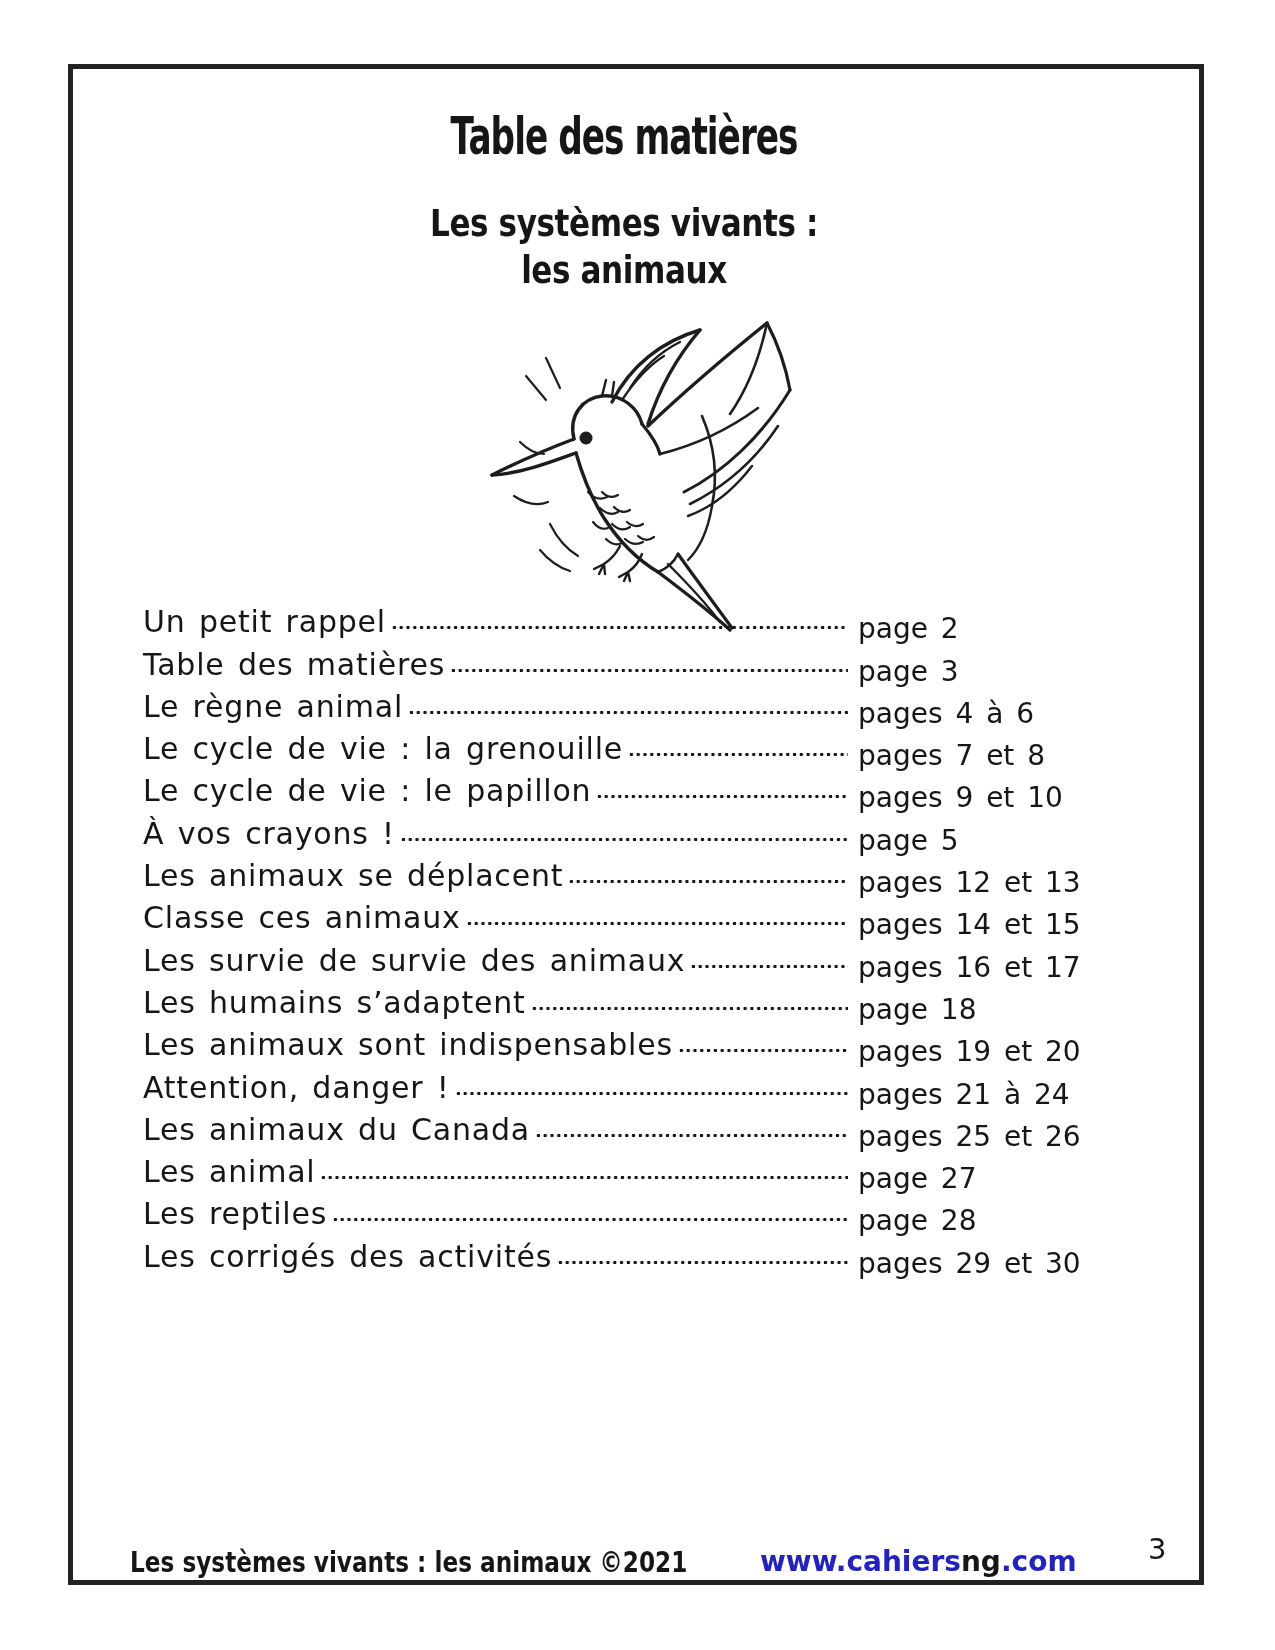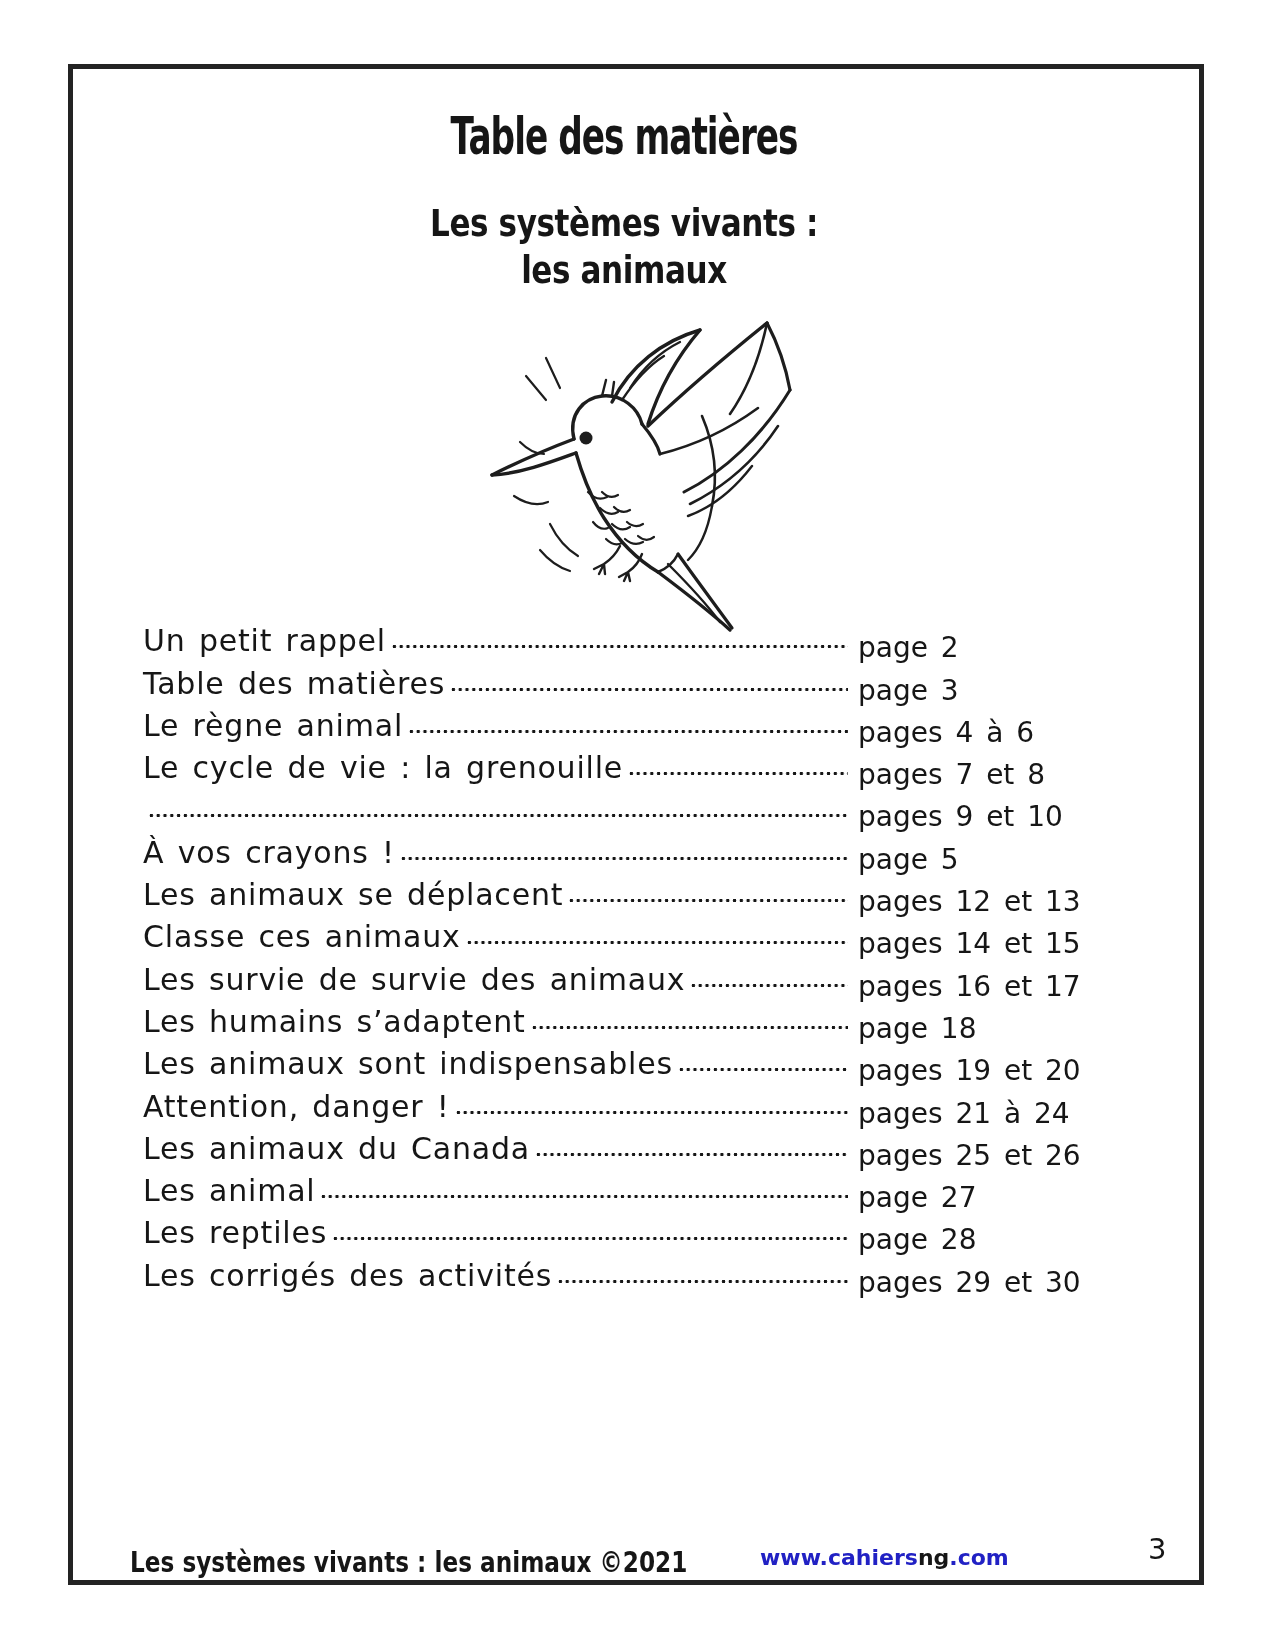--- a/index.html
+++ b/index.html
@@ -44,21 +44,21 @@
     transform: scaleX(0.84);
     transform-origin: center;
   }
   .bird {
     position: absolute;
     left: 462px; top: 296px;
     width: 330px; height: 350px;
   }
   .toc {
     position: absolute;
-    left: 143px; top: 622px;
+    left: 143px; top: 603px;
     width: 930px;
   }
   .toc-row {
     display: flex;
     align-items: flex-end;
     height: 42.3px;
     font-size: 30px;
   }
   .toc-title {
     white-space: nowrap;
@@ -87,21 +87,21 @@
     left: 130px; top: 1545px;
     font-size: 29px;
     font-weight: 700;
     white-space: nowrap;
     transform: scaleX(0.8);
     transform-origin: left center;
   }
   .footer-url {
     position: absolute;
     left: 760px; top: 1545px;
-    font-size: 22px;
+    font-size: 28px;
     font-weight: 700;
     white-space: nowrap;
   }
   .page-number {
     position: absolute;
     left: 1148px; top: 1532px;
     font-size: 29px;
     font-weight: 400;
   }
 </style>
@@ -178,20 +178,21 @@
       <span class="toc-title">Le règne animal</span>
       <span class="toc-dots"></span>
       <span class="toc-pages">pages 4 à 6</span>
     </div>
     <div class="toc-row">
       <span class="toc-title">Le cycle de vie : la grenouille</span>
       <span class="toc-dots"></span>
       <span class="toc-pages">pages 7 et 8</span>
     </div>
     <div class="toc-row">
+      <span class="toc-title">Le cycle de vie : le papillon</span>
       <span class="toc-dots"></span>
       <span class="toc-pages">pages 9 et 10</span>
     </div>
     <div class="toc-row">
       <span class="toc-title">À vos crayons !</span>
       <span class="toc-dots"></span>
       <span class="toc-pages">page 5</span>
     </div>
     <div class="toc-row">
       <span class="toc-title">Les animaux se déplacent</span>

